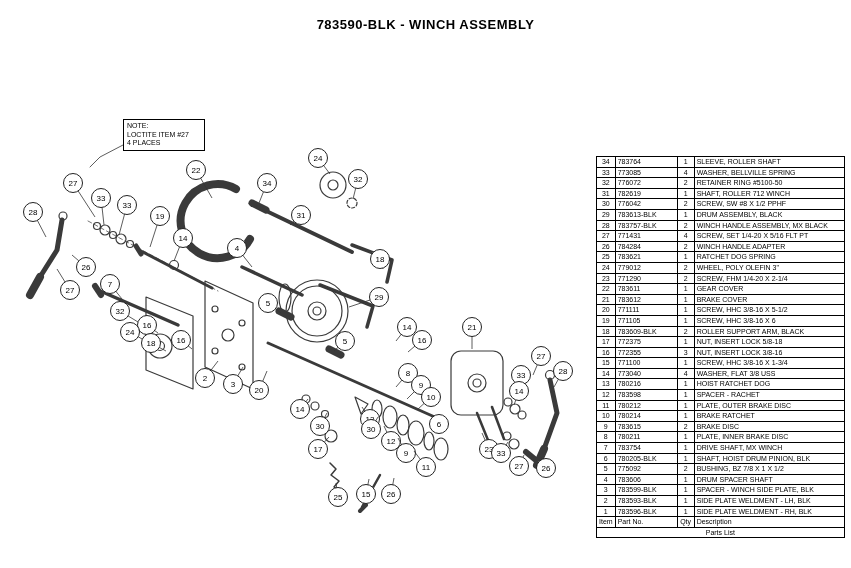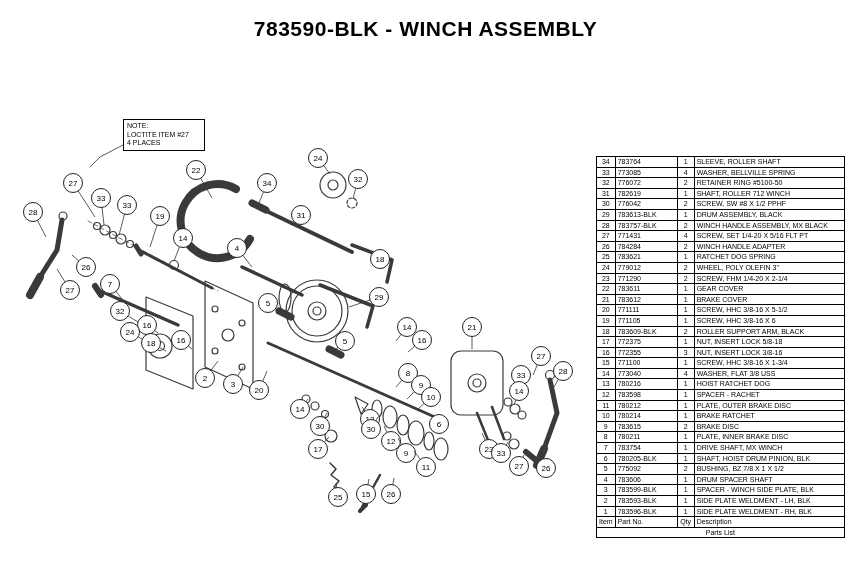--- a/index.html
+++ b/index.html
@@ -3,21 +3,21 @@
 <meta charset="utf-8">
 <style>
   * { margin:0; padding:0; box-sizing:border-box; }
   html,body { background:#ffffff; }
   body {
     width:851px; height:568px; position:relative; overflow:hidden;
     font-family:"Liberation Sans", sans-serif; color:#000;
   }
   .page-title {
     position:absolute; top:17px; left:0; width:100%;
-    text-align:center; font-size:21px; font-weight:bold; letter-spacing:.5px;
+    text-align:center; font-size:13px; font-weight:bold; letter-spacing:.5px;
   }
   .note-box {
     position:absolute; left:123px; top:119px; width:82px;
     border:1px solid #000; background:#fff;
     font-size:7px; line-height:8.6px; padding:2px 3px; z-index:3;
   }
   .diagram-wrap { position:absolute; left:0; top:55px; width:595px; height:513px; }
   .diagram-wrap svg { width:100%; height:100%; }
   .parts-geom { stroke:#3a3a3a; fill:none; stroke-width:1.2; stroke-linecap:round; stroke-linejoin:round; }
   .leader { stroke:#333; stroke-width:0.8; }

